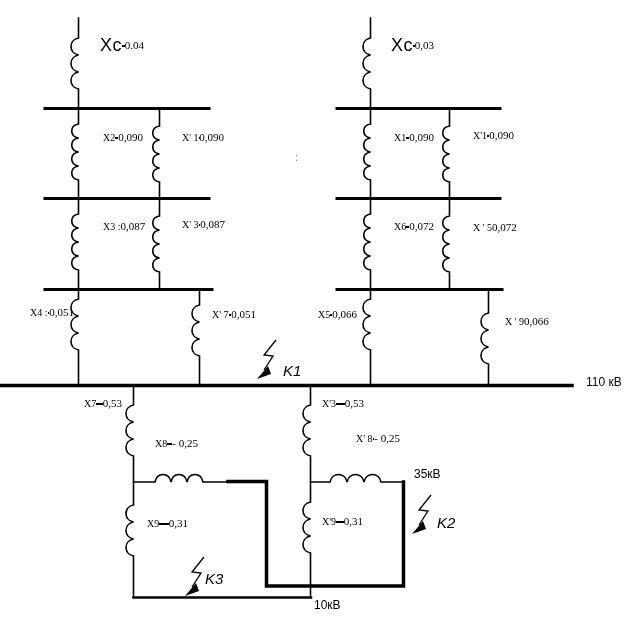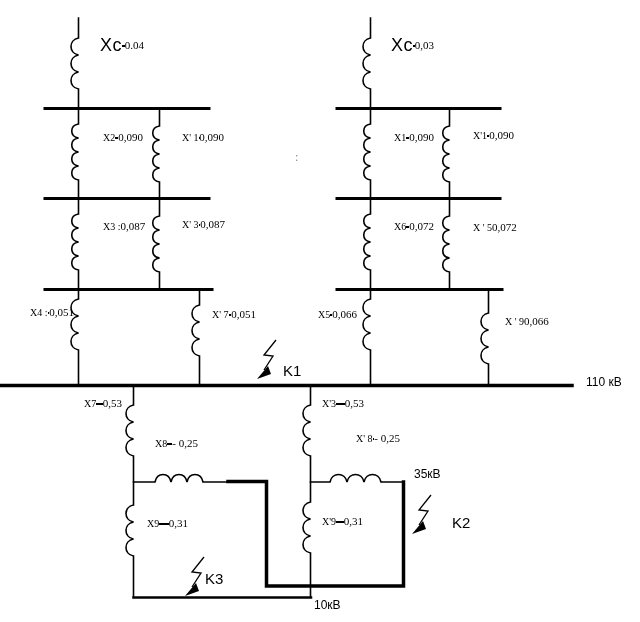--- a/index.html
+++ b/index.html
@@ -18,21 +18,21 @@
   .frac.big .rname{
     font-family:"Liberation Sans", sans-serif;font-size:18px;letter-spacing:.5px;
   }
   .frac.big .rbar{height:2.5px;}
   .vlabel{
     position:absolute;font-family:"Liberation Sans", sans-serif;
     font-size:12px;white-space:pre;
   }
   .klabel{
     position:absolute;font-family:"Liberation Sans", sans-serif;
-    font-size:15px;white-space:pre;
+    font-size:15px;white-space:pre;font-style:italic;
   }
   .artifact{position:absolute;color:#8a8a8a;font-size:12px;}
 </style>
 </head>
 <body>
 
 <div id="stage">
 
   <svg id="wires" width="640" height="622" viewBox="0 0 640 622">
     <g fill="none" stroke="#000" stroke-width="1.6" stroke-linecap="square">
@@ -192,17 +192,17 @@
     <span class="rname">X'9</span>
     <span class="rbar"></span>
     <span class="rval">0,31</span>
   </div>
 
   <div class="vlabel" style="left:586px;top:375px">110 кВ</div>
   <div class="vlabel" style="left:414px;top:467px">35кВ</div>
   <div class="vlabel" style="left:314px;top:598px">10кВ</div>
 
   <div class="klabel" style="left:283px;top:362px">K1</div>
-  <div class="klabel" style="left:452px;top:514px">K2</div>
+  <div class="klabel" style="left:437px;top:514px">K2</div>
   <div class="klabel" style="left:205px;top:570px">K3</div>
 
   <div class="artifact" style="left:295px;top:150px">:</div>
 </div>
 
 </body></html>

